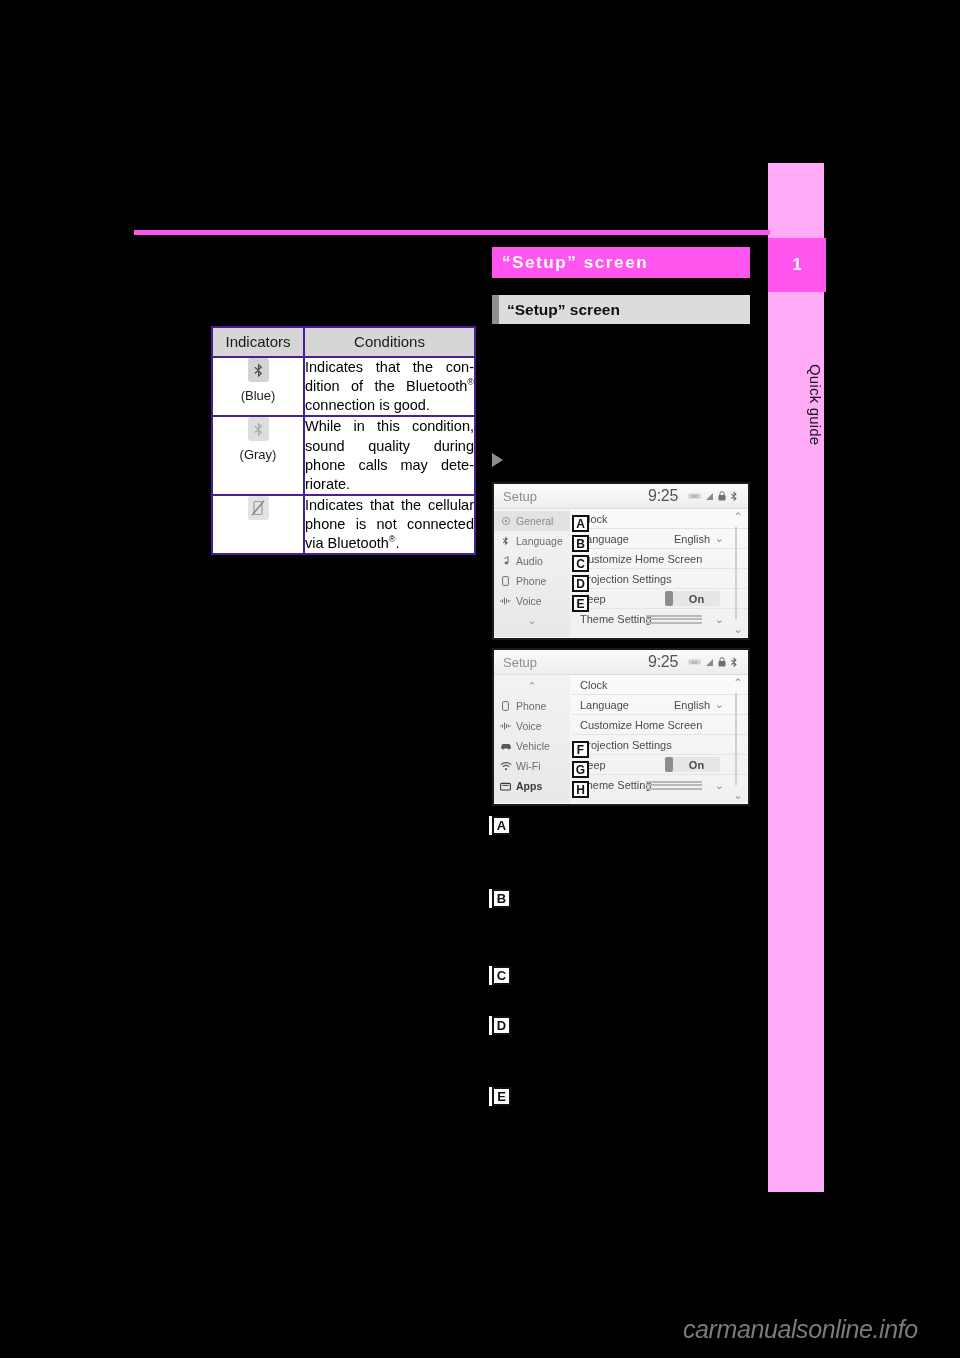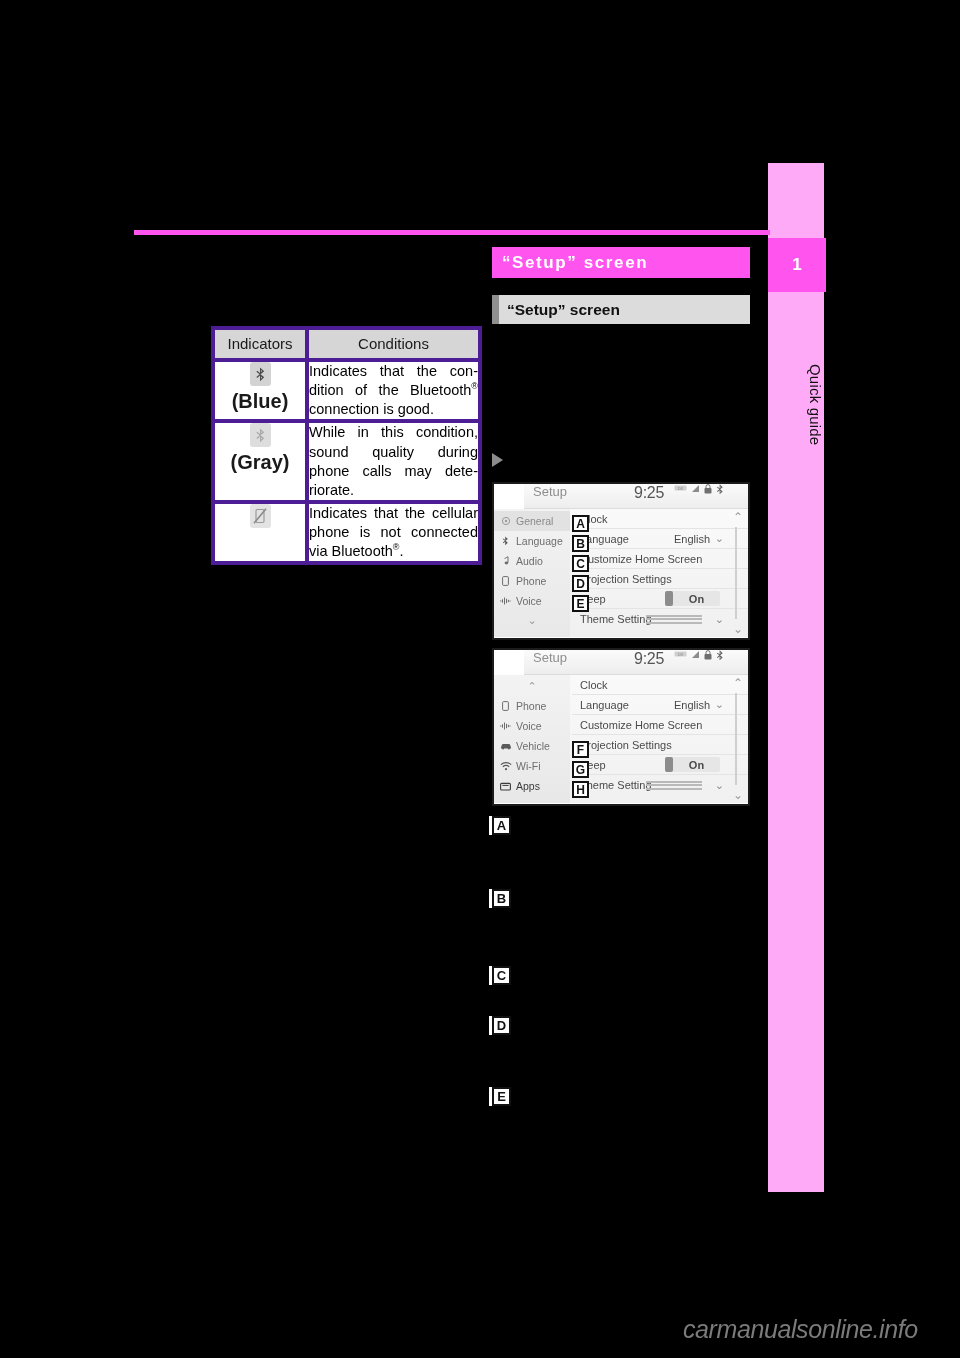--- a/index.html
+++ b/index.html
@@ -78,21 +78,21 @@
   .ind-table {
     position: absolute;
     left: 211px;
     top: 326px;
     width: 259px;
     border-collapse: collapse;
     background: #ffffff;
     table-layout: fixed;
   }
   .ind-table th, .ind-table td {
-    border: 4px solid #4c1d95;
+    border: 2px solid #4c1d95;
     vertical-align: top;
     padding: 0;
   }
   .ind-table th {
     background: #d6d6d6;
     color: #1a1a1a;
     font-weight: normal;
     font-size: 15px;
     text-align: center;
     height: 28px;
@@ -102,23 +102,22 @@
   .col-cond { width: 169px; }
   .cell-ind {
     text-align: center;
     padding: 10px 4px 8px 4px;
   }
   .cell-ind .icon-wrap {
     display: block;
     margin: 0 auto 4px auto;
   }
   .cell-ind .ind-label {
-    font-size: 20px;
+    font-size: 13px;
     color: #1a1a1a;
-    font-weight: bold;
   }
   .cell-cond {
     font-size: 14.5px;
     line-height: 1.32;
     color: #000000;
     padding: 5px 6px 7px 7px;
     text-align: justify;
     text-justify: inter-word;
     hyphens: manual;
   }
@@ -204,24 +203,23 @@
     overflow: hidden;
   }
   #shot1 { top: 482px; height: 158px; }
   #shot2 { top: 648px; height: 158px; }
 
   .sb {
     height: 25px;
     background: linear-gradient(#fbfbfb, #ededed);
     border-bottom: 1px solid #dcdcdc;
     display: flex;
-    align-items: flex-start;
-    padding: 0 24px 0 9px;
-    box-sizing: border-box;
-    margin-left: 30px;
+    align-items: center;
+    padding: 0 10px 0 9px;
+    box-sizing: border-box;
   }
   .sb-title {
     font-size: 13px;
     color: #8e8e8e;
     flex: 1 1 auto;
   }
   .sb-clock {
     font-size: 16px;
     color: #555555;
     margin-right: 6px;
@@ -244,21 +242,21 @@
   .nav-row {
     height: 20px;
     display: flex;
     align-items: center;
     padding-left: 5px;
     font-size: 10.5px;
     color: #6d6d6d;
     box-sizing: border-box;
   }
   .nav-row.sel { background: #e2e2e2; color: #8a8a8a; }
-  .nav-row.bold { font-weight: normal; color: #3b3b3b; }
+  .nav-row.bold { font-weight: bold; color: #3b3b3b; }
   .nav-ico {
     width: 13px;
     flex: 0 0 13px;
     display: inline-flex;
     align-items: center;
     justify-content: center;
     margin-right: 4px;
     color: #6d6d6d;
   }
   .nav-chev {

